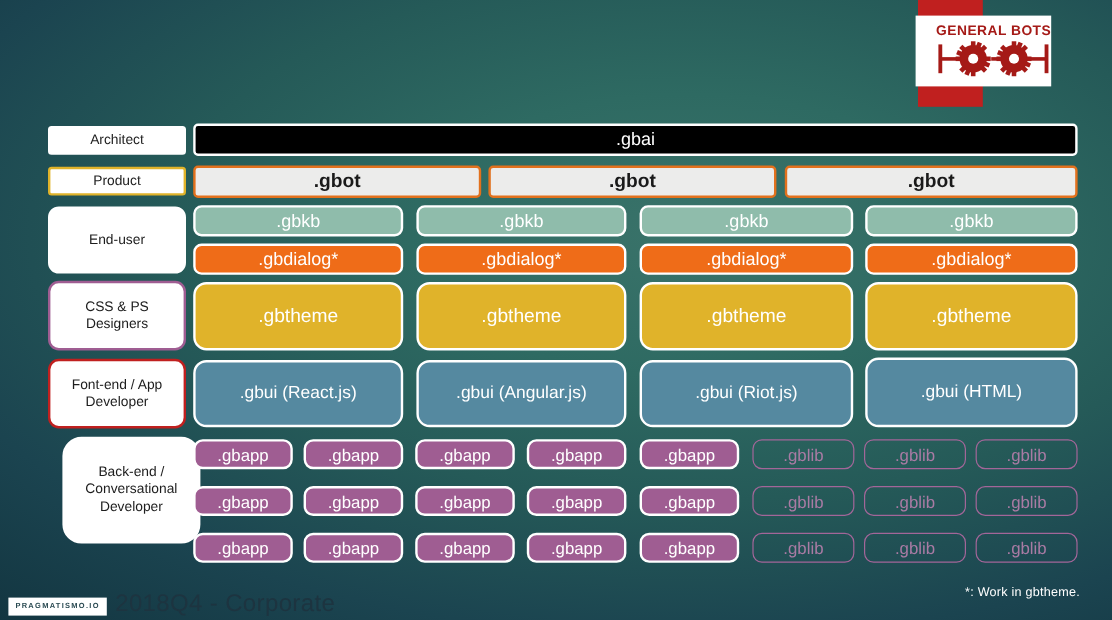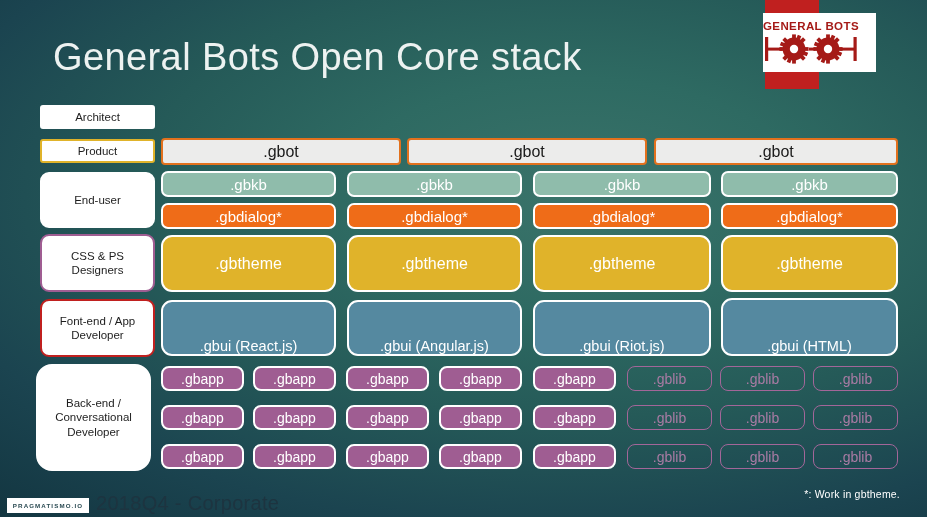--- a/index.html
+++ b/index.html
@@ -20,21 +20,21 @@
   #logo-band {
     position: absolute; left: 765px; top: -4px;
     width: 54px; height: 93px;
     background: #c0201f;
   }
   #logo-box {
     position: absolute; left: 763px; top: 13px;
     width: 113px; height: 59px;
     background: #ffffff;
     display: flex; flex-direction: column;
-    align-items: flex-start; justify-content: center;
+    align-items: flex-end; justify-content: center;
     gap: 2px;
   }
   #logo-text {
     font-size: 11.5px; font-weight: bold; letter-spacing: 0.4px;
     color: #a51a17; line-height: 1;
   }
   #logo-gears { display:block; }
 
   
   #title {
@@ -70,37 +70,37 @@
     font-size: 15px;
     white-space: nowrap;
   }
 
   .c-gbai {
     background: #000000; border: 2px solid #ffffff;
     color: #ffffff; border-radius: 4px; font-size: 15px;
   }
   .c-gbot {
     background: #ececeb; border: 2px solid #e2711d;
-    color: #1a1a1a; border-radius: 4px; font-size: 16px;
+    color: #1a1a1a; border-radius: 4px; font-size: 16px; font-weight: bold;
   }
   .c-gbkb {
     background: #8fbcab; border: 2px solid #ffffff;
     color: #ffffff; border-radius: 7px; font-size: 15px;
   }
   .c-gbdialog {
     background: #ef6c18; border: 2px solid #ffffff;
     color: #ffffff; border-radius: 7px; font-size: 15px; justify-content: center;
   }
   .c-gbtheme {
     background: #e0b32a; border: 2.5px solid #ffffff;
     color: #ffffff; border-radius: 11px; font-size: 16px; text-align: right;
   }
   .c-gbui {
     background: #5589a0; border: 2.5px solid #ffffff;
-    color: #ffffff; border-radius: 11px; font-size: 14.5px; align-items: flex-end;
+    color: #ffffff; border-radius: 11px; font-size: 14.5px;
   }
   .c-gbapp {
     background: #9f5d92; border: 2.5px solid #ffffff;
     color: #ffffff; border-radius: 8px; font-size: 14px;
   }
   .c-gblib {
     background: transparent; border: 1.6px solid #a36699;
     color: #a97ba4; border-radius: 8px; font-size: 14px; text-align: center;
   }
 
@@ -172,21 +172,20 @@
             <rect x="-1.9" y="10.4" width="3.8" height="4.2" transform="rotate(22.5)"></rect>
             <rect x="-14.6" y="-1.9" width="4.2" height="3.8" transform="rotate(22.5)"></rect>
             <rect x="10.4" y="-1.9" width="4.2" height="3.8" transform="rotate(22.5)"></rect>
           </g>
           <circle cx="0" cy="0" r="4.2" fill="#ffffff"></circle>
         </g>
       </g>
     </svg>
   </div>
 
-  <h1 id="title">General Bots Open Core stack</h1>
 
   <div id="stack">
 
     <div class="label-box sq" style="left:40px; top:139px; width:115px; height:24px; border-color:#e0b32a;">
       <span>Product</span>
     </div>
 
     <div class="label-box sq" style="left:40px; top:105px; width:115px; height:24px; border-color:#ffffff;">
       <span>Architect</span>
     </div>
@@ -202,28 +201,31 @@
       <span>End-user</span>
     </div>
 
     <div class="label-box" style="left:40px; top:299px; width:115px; height:58px; border-color:#c0201f;align-items:center;">
       <div>
         <div>Font-end / App</div>
         <div>Developer</div>
       </div>
     </div>
 
-    <div class="label-box" style="left:36px; top:364px; width:115px; height:107px; border-color:#ffffff; border-radius:16px;">
+    <div class="label-box" style="left:52px; top:364px; width:115px; height:89px; border-color:#ffffff; border-radius:16px;">
       <div>
         <div>Back-end  /</div>
         <div>Conversational</div>
         <div>Developer</div>
       </div>
     </div>
 
+    <div class="cell c-gbai" style="left:161px; top:103px; width:737px; height:27px;">
+      <span>.gbai</span>
+    </div>
 
     <div class="cell c-gbot" style="left:161px; top:138px; width:240px; height:27px;">
       <span>.gbot</span>
     </div>
     <div class="cell c-gbot" style="left:407px; top:138px; width:240px; height:27px;">
       <span>.gbot</span>
     </div>
     <div class="cell c-gbot" style="left:654px; top:138px; width:244px; height:27px;">
       <span>.gbot</span>
     </div>

